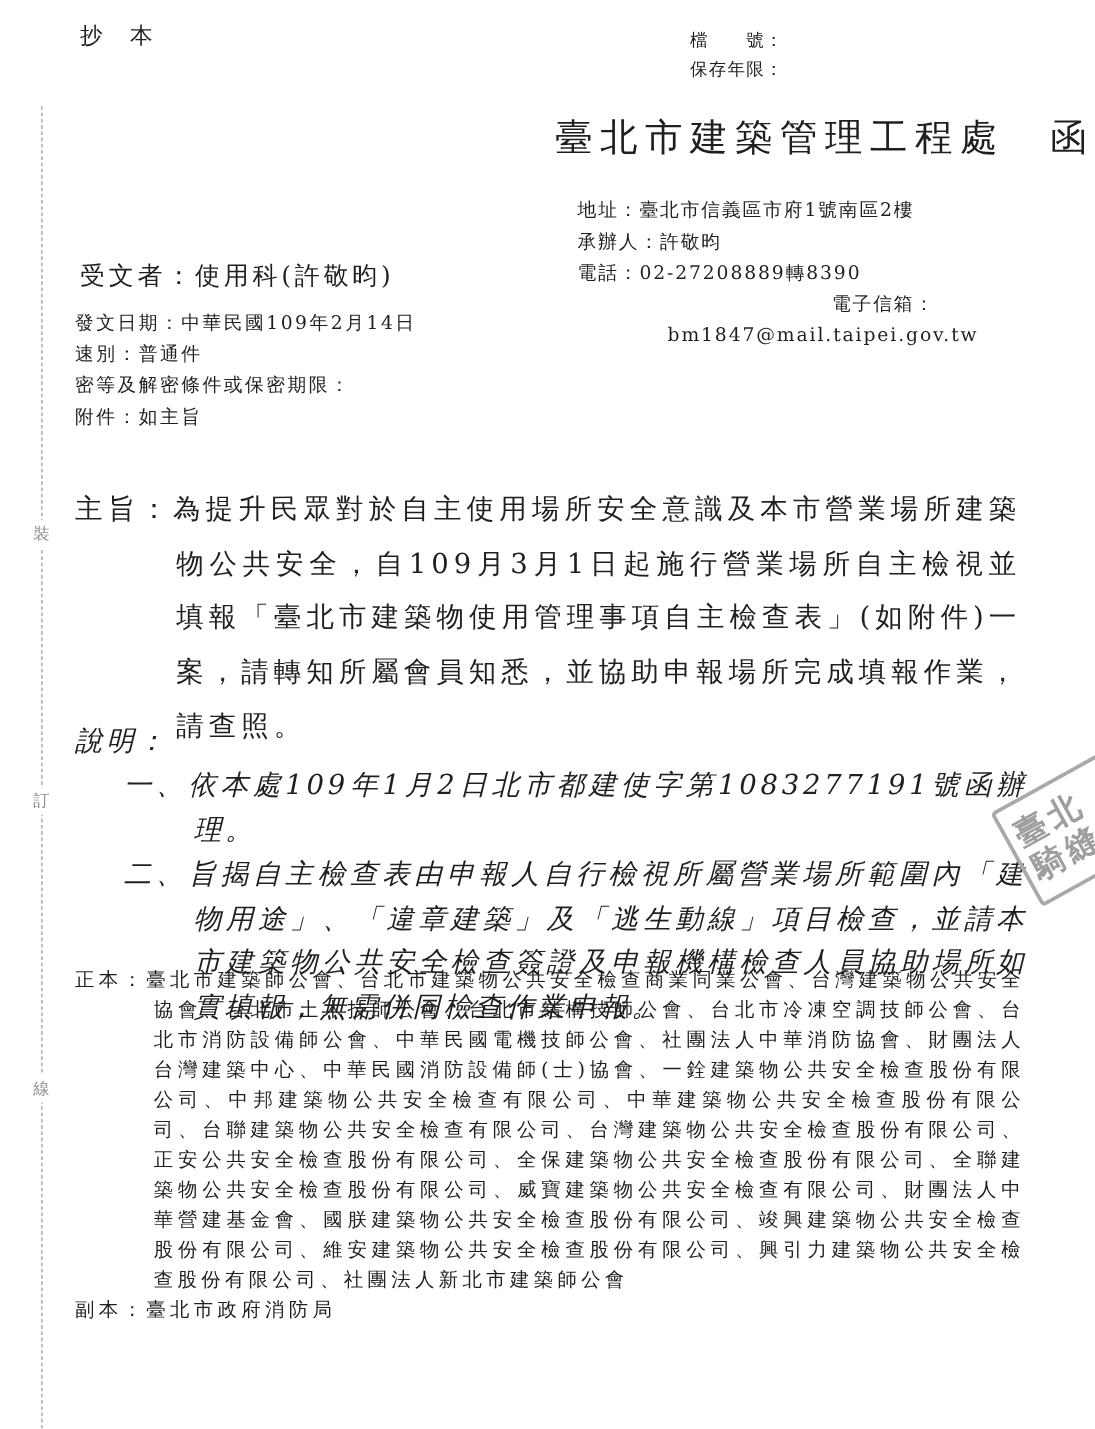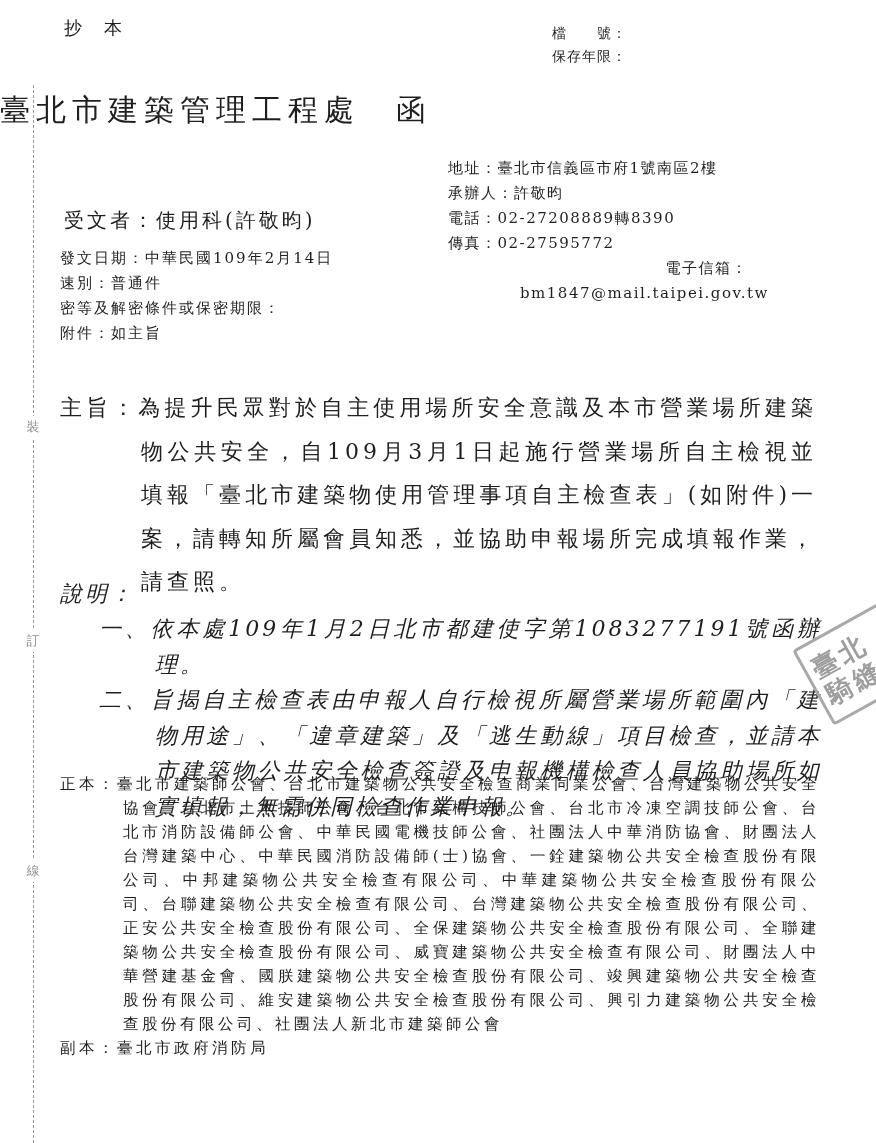--- a/index.html
+++ b/index.html
@@ -28,27 +28,27 @@
   #copy-label{
     position:absolute;left:64px;top:16px;
     font-size:18px;letter-spacing:2px;text-align:center;
   }
   #archive-box{
     position:absolute;left:552px;top:22px;
     font-size:14px;line-height:23px;letter-spacing:1px;
   }
   #doc-title{
     position:absolute;left:0;top:90px;width:876px;
-    text-align:left;font-size:30px;letter-spacing:6px;
+    text-align:right;font-size:30px;letter-spacing:6px;
   }
   #contact-block{
     position:absolute;left:448px;top:156px;width:300px;
     font-size:15px;line-height:25px;letter-spacing:1.5px;
   }
-  .contact-line{padding-left:72px;text-indent:-72px;}
+  .contact-line{padding-left:72px;text-indent:-72px;margin-left:14px;}
   .contact-line.email{text-align:right;}
   #recipient{
     position:absolute;left:64px;top:207px;
     font-size:20px;letter-spacing:3px;
   }
   #meta-block{
     position:absolute;left:60px;top:246px;
     font-size:15px;line-height:25px;letter-spacing:2px;
   }
   #subject-block{
@@ -106,21 +106,20 @@
     <div>檔　　號：</div>
     <div>保存年限：</div>
   </div>
 
   <div id="doc-title">臺北市建築管理工程處　函</div>
 
   <div id="contact-block">
     <div class="contact-line">地址：臺北市信義區市府1號南區2樓</div>
     <div class="contact-line">承辦人：許敬昀</div>
     <div class="contact-line">電話：02-27208889轉8390</div>
-    <div class="contact-line">傳真：02-27595772</div>
     <div class="contact-line email">電子信箱：bm1847@mail.taipei.gov.tw</div>
   </div>
 
   <div id="recipient">受文者：使用科(許敬昀)</div>
 
   <div id="meta-block">
     <div>發文日期：中華民國109年2月14日</div>
     <div>速別：普通件</div>
     <div>密等及解密條件或保密期限：</div>
     <div>附件：如主旨</div>

